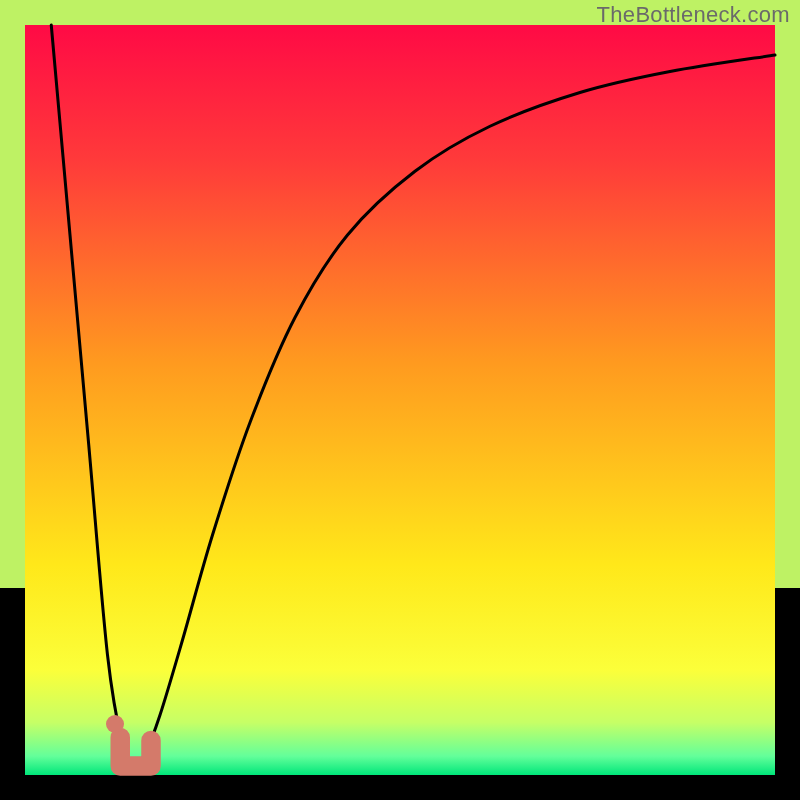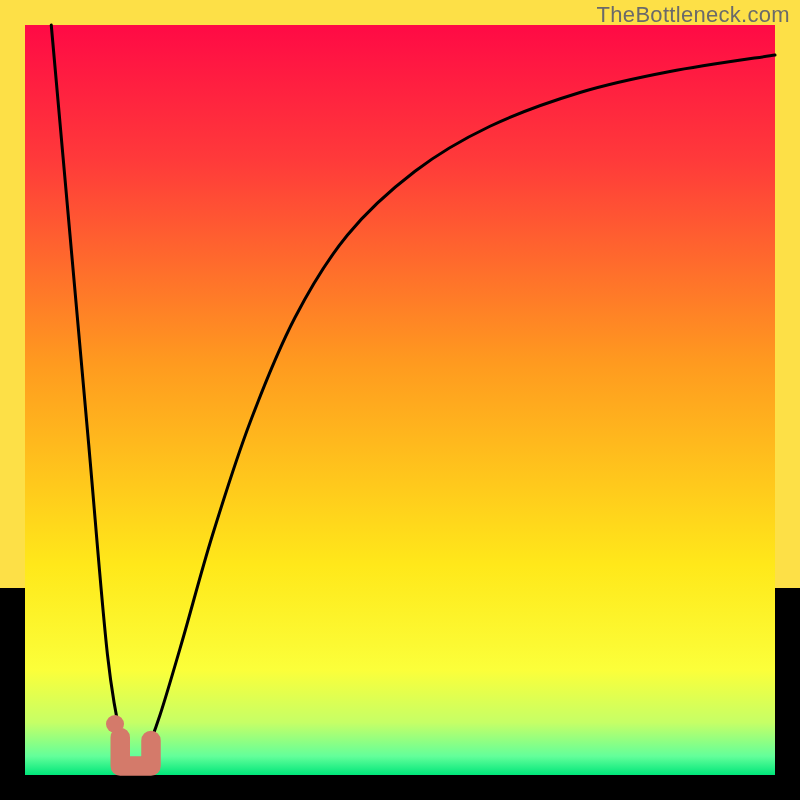--- a/index.html
+++ b/index.html
@@ -7,21 +7,21 @@
     padding: 0;
     width: 800px;
     height: 800px;
     background: #000;
     overflow: hidden;
   }
   .frame {
     position: relative;
     width: 800px;
     height: 588px;
-    background: #fde047;
+    background: #bef264;
   }
   .watermark {
     position: absolute;
     top: 2px;
     right: 10px;
     font-family: Arial, Helvetica, sans-serif;
     font-size: 22px;
     font-weight: 500;
     color: #6a6a6a;
     letter-spacing: 0.3px;

